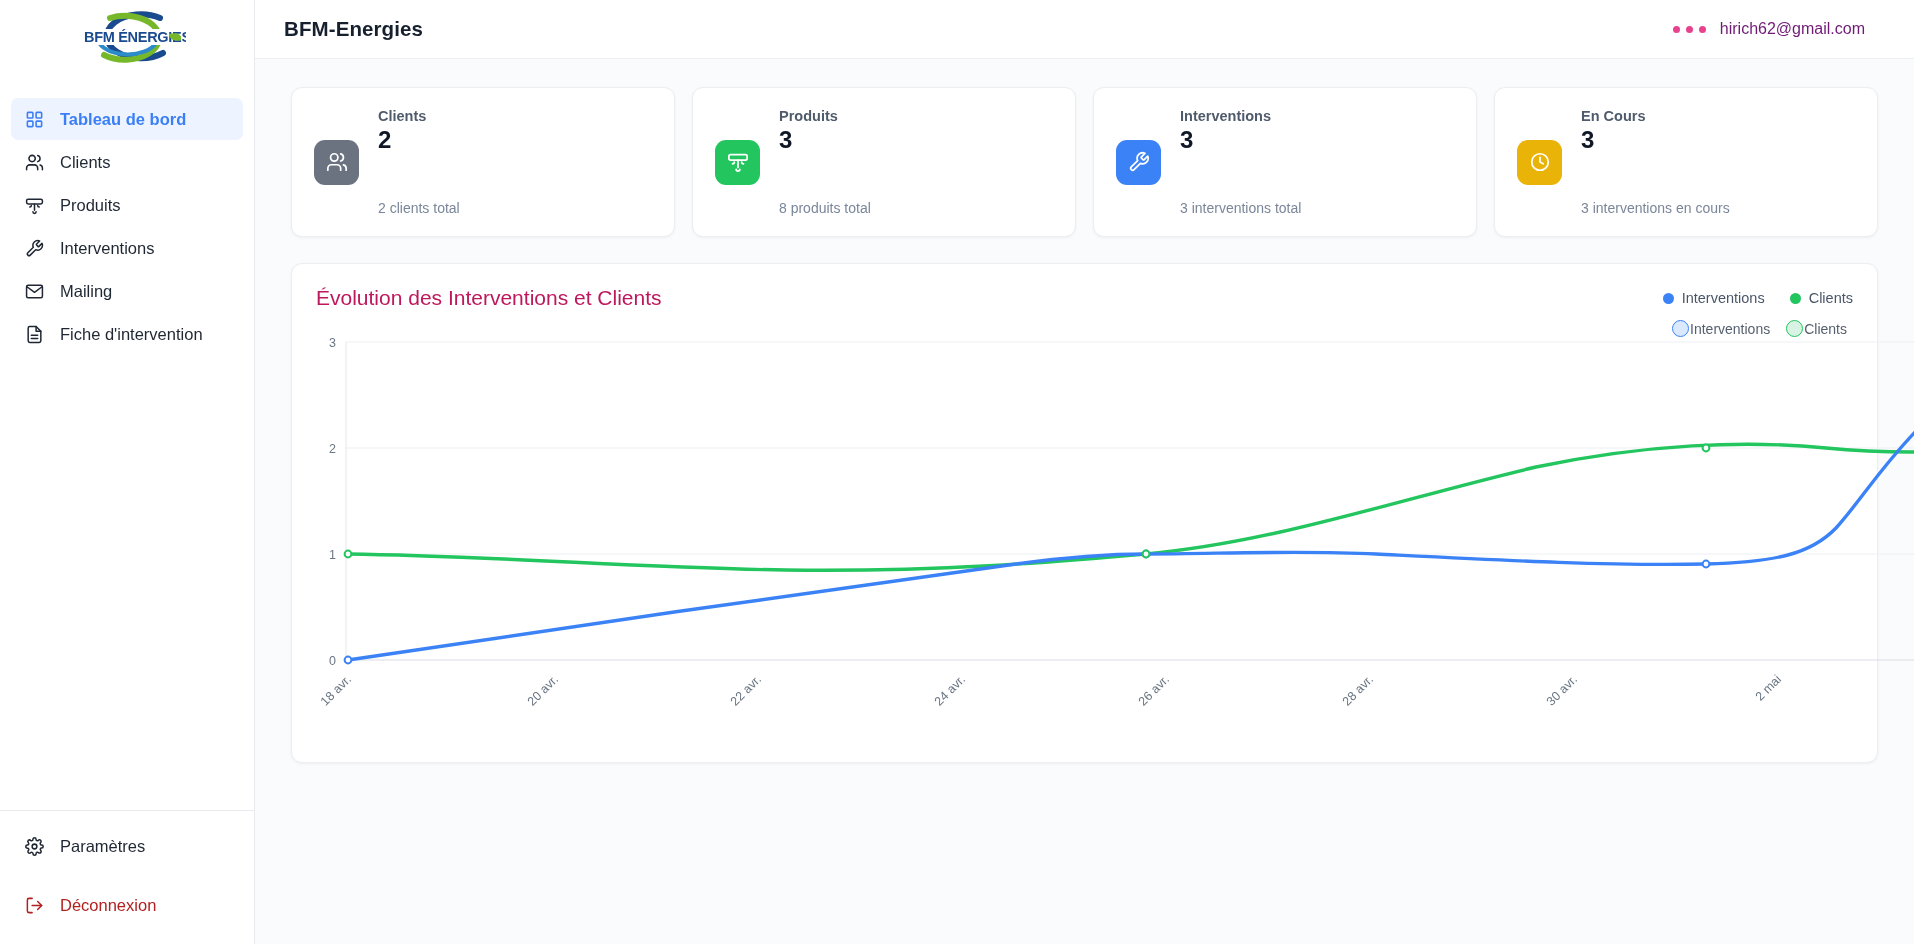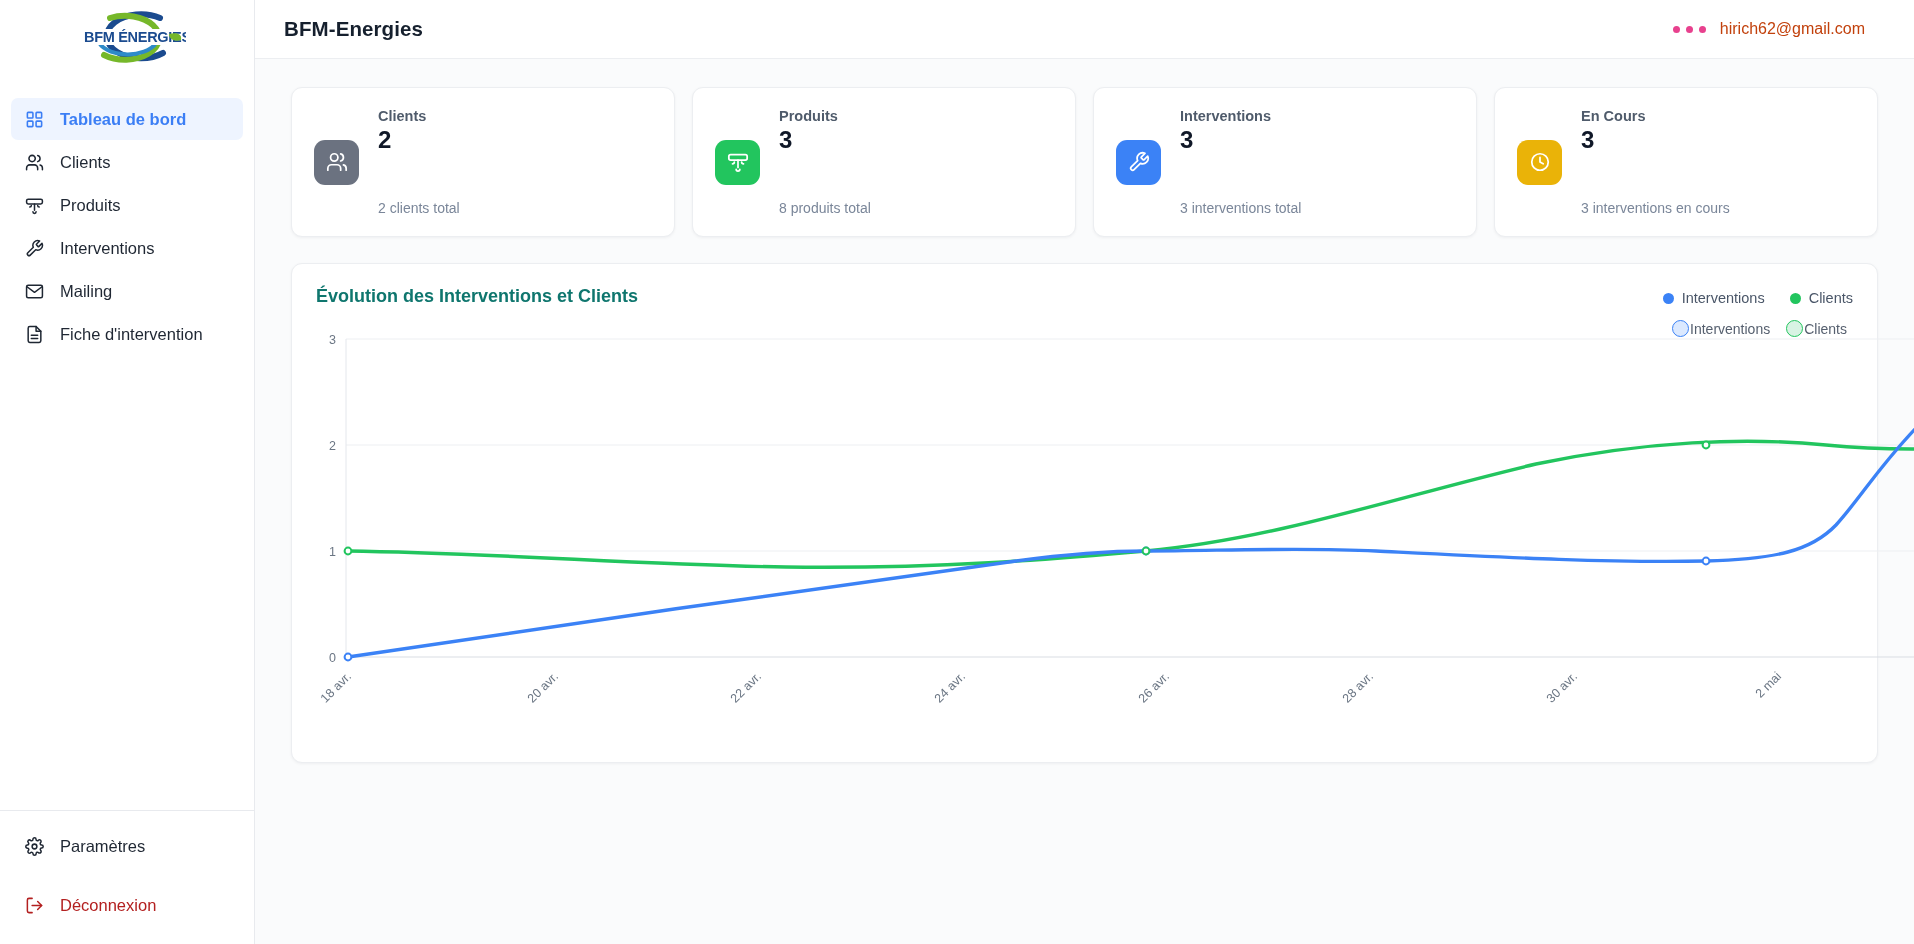--- a/index.html
+++ b/index.html
@@ -46,21 +46,21 @@
   .main { flex: 1; display: flex; flex-direction: column; background: #fafbfc; min-width: 0; }
   .topbar {
     height: 59px; background: #ffffff; border-bottom: 1px solid #eceef1;
     display: flex; align-items: center; justify-content: space-between;
     padding: 0 49px 0 29px; flex: 0 0 59px;
   }
   .topbar-title { font-size: 20.5px; font-weight: 700; color: #16202e; letter-spacing: .1px; }
   .topbar-right { display: flex; align-items: center; gap: 14px; }
   .dots { display: flex; gap: 6px; align-items: center; }
   .dots i { width: 7px; height: 7px; border-radius: 50%; background: #e8418e; display: block; }
-  .user-email { font-size: 16px; color: #c2410c; }
+  .user-email { font-size: 16px; color: #701a75; }
 
   .content { padding: 28px 36px 0 36px; }
 
   
   .cards { display: flex; gap: 17px; }
   .card {
     flex: 1 1 0; background: #ffffff; border-radius: 11px;
     border: 1px solid #eceef1;
     box-shadow: 0 1px 3px rgba(16,24,40,.05);
     padding: 20px 22px; display: flex; align-items: center; gap: 19px;
@@ -73,21 +73,21 @@
   .card-value { font-size: 24px; font-weight: 700; color: #101828; line-height: 1.25; }
   .card-sub { font-size: 14px; color: #7a8699; margin-top: 44px; }
 
   
   .panel {
     margin-top: 26px; background: #ffffff; border-radius: 11px;
     border: 1px solid #eceef1; box-shadow: 0 1px 3px rgba(16,24,40,.05);
     padding: 22px 24px 26px 24px; height: 500px; position: relative;
   }
   .panel-head { display: flex; align-items: flex-start; justify-content: space-between; }
-  .panel-title { font-size: 18px; font-weight: 700; color: #0f766e; }
+  .panel-title { font-size: 21px; font-weight: 400; color: #be185d; }
   .legend-top { display: flex; gap: 25px; align-items: center; padding-top: 4px; }
   .legend-top .li { display: flex; align-items: center; gap: 8px; font-size: 14.5px; color: #4a5668; }
   .legend-top .sw { width: 11px; height: 11px; border-radius: 50%; display: block; }
 
   .legend-chartjs {
     position: absolute; right: 30px; top: 56px;
     display: flex; gap: 16px; align-items: center;
   }
   .legend-chartjs .li { display: flex; align-items: center; gap: 1px; font-size: 14px; color: #555f6e; }
   .legend-chartjs .box { width: 17px; height: 17px; border-radius: 50%; border: 1.6px solid; display: block; }

